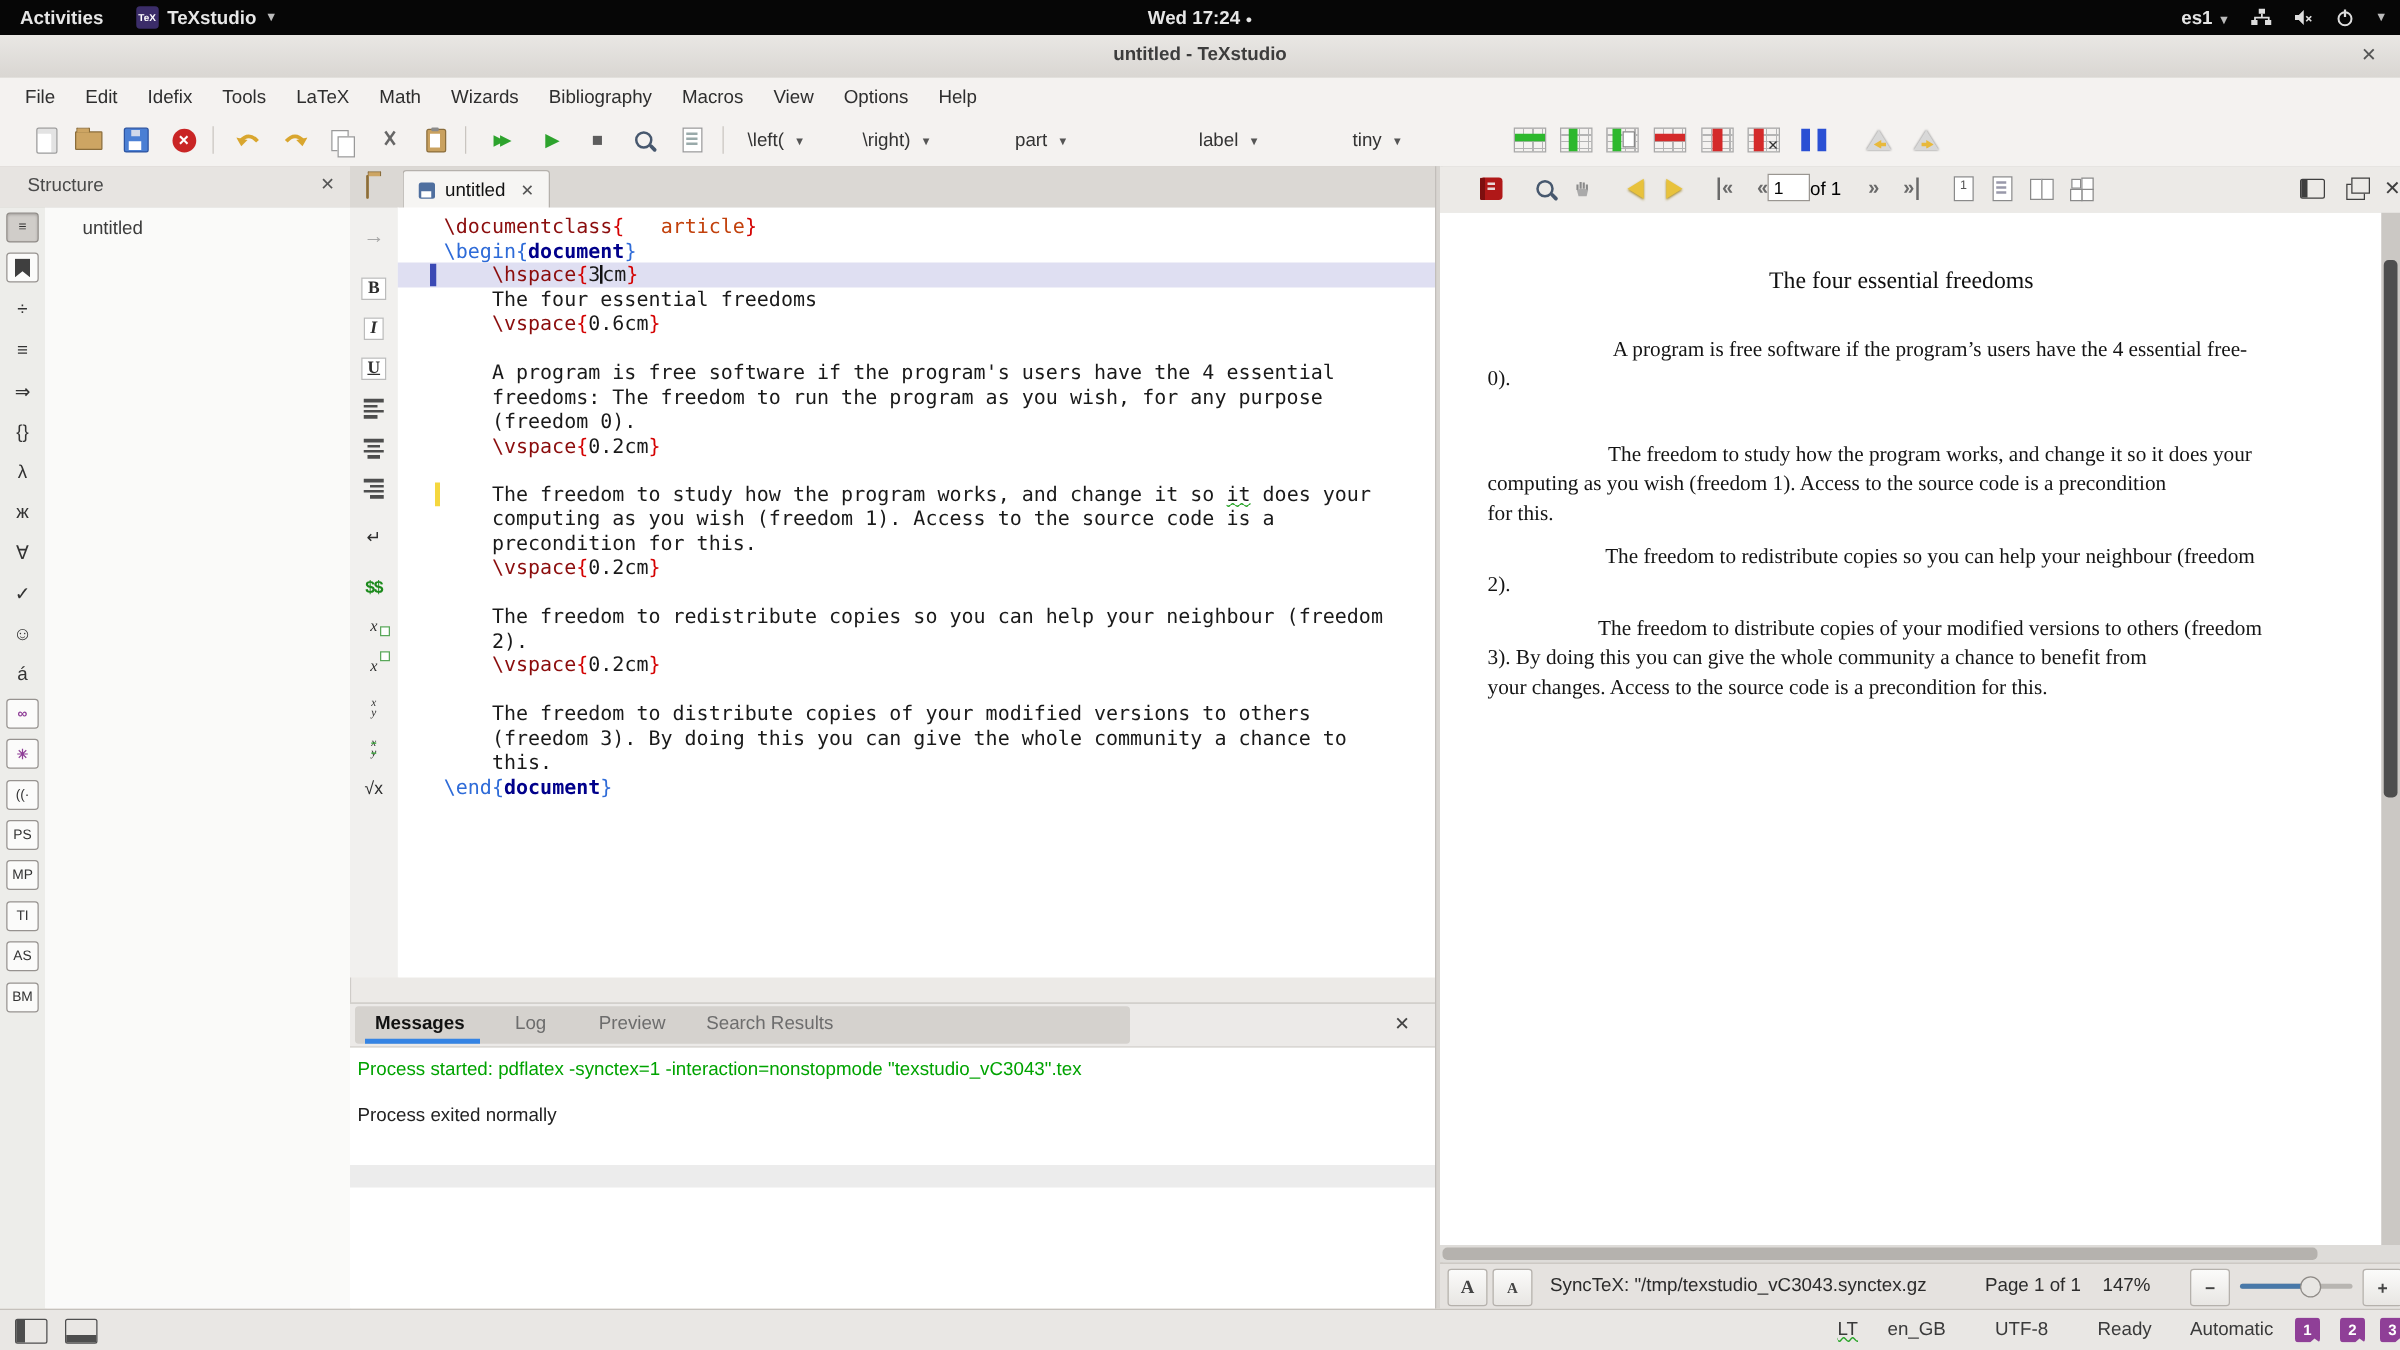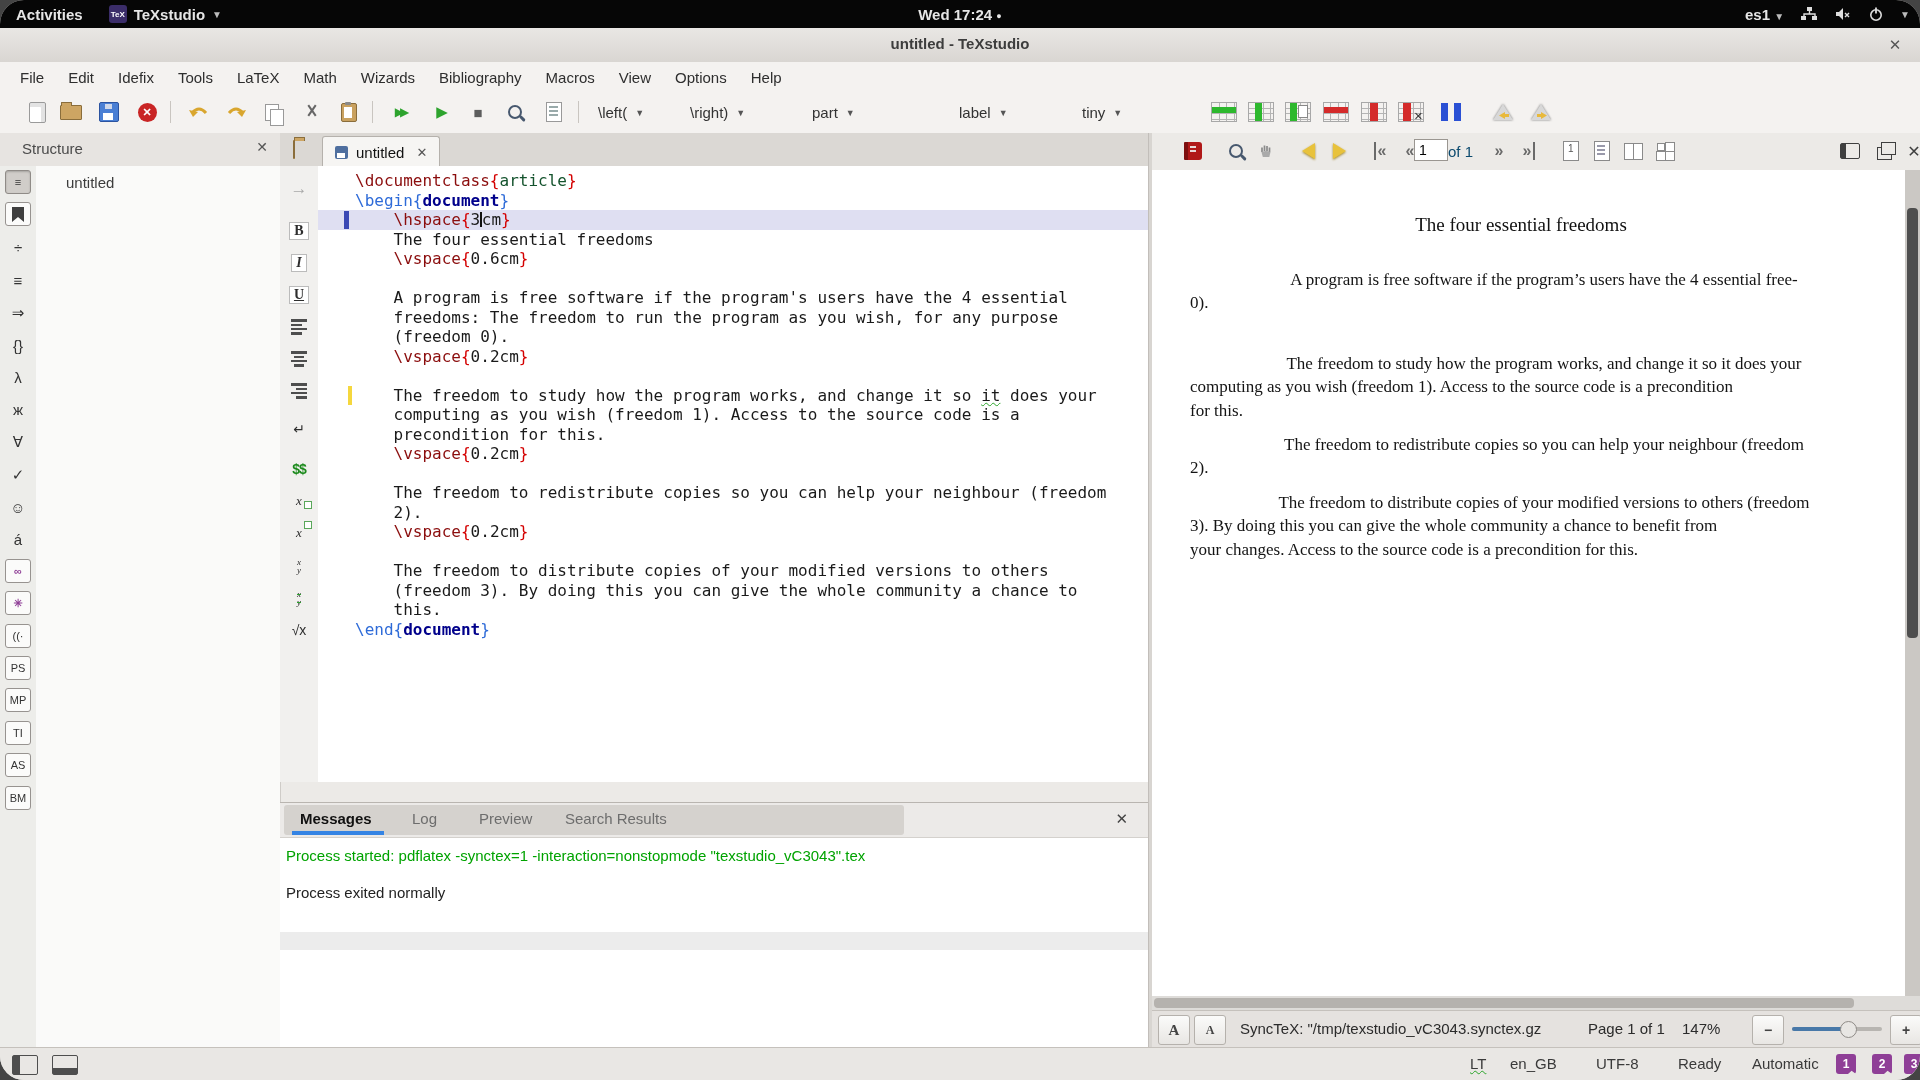--- a/index.html
+++ b/index.html
@@ -1,17 +1,17 @@
 <!DOCTYPE html>
 <html><head>
 <meta charset="utf-8">
 <style>
   html,body{margin:0;padding:0;background:#444;}
   #screen{position:relative;width:1920px;height:1080px;overflow:hidden;background:#eceae7;
-          font-family:"Liberation Sans",sans-serif;color:#222;border-radius:24px;}
+          font-family:"Liberation Sans",sans-serif;color:#222;}
   i,em{font-style:normal;}
   
   #topbar{position:absolute;left:0;top:0;width:1920px;height:28px;background:#060606;color:#e6e6e6;
           display:flex;align-items:center;font-size:15px;font-weight:bold;}
   .tb-left{display:flex;align-items:center;gap:26px;padding-left:16px;}
   .appmenu{display:flex;align-items:center;gap:7px;}
   .texlogo{width:18px;height:18px;background:#3b2d69;border-radius:3px;color:#fff;font-size:8px;
            display:flex;align-items:center;justify-content:center;font-weight:bold;}
   .caret{font-size:10px;color:#bbb;}
   #clock{position:absolute;left:0;right:0;text-align:center;pointer-events:none;}
@@ -126,21 +126,21 @@
   .fmt-script em{position:absolute;width:6px;height:6px;border:1.5px solid #5aa75a;background:#fff;}
   .fmt-frac{font-family:"Liberation Serif",serif;font-style:italic;font-size:9px;line-height:8px;text-align:center;}
   .fmt-frac.s{text-decoration:line-through;text-decoration-color:#2da32d;}
   #code-area{position:absolute;left:318px;top:166px;width:830px;height:616px;background:#ffffff;
              font-family:"DejaVu Sans Mono",monospace;font-size:16px;overflow:hidden;}
   #code-lines{position:absolute;left:0;top:5px;right:0;}
   .cl{height:19.5px;line-height:19.5px;white-space:pre;padding-left:37px;position:relative;color:#1a1a1a;}
   .cl.cur{background:#dfdff2;}
   .cl.cur::before{content:"";position:absolute;left:26px;top:1px;bottom:1px;width:5px;background:#3b49b4;}
   .ymark{position:absolute;left:30px;top:0;width:4px;height:100%;background:#f5d73e;}
-  .c-cmd{color:#8b0d0d;} .c-brace{color:#d40000;} .c-arg{color:#14532d;}
+  .c-cmd{color:#8b0d0d;} .c-brace{color:#d40000;} .c-arg{color:#c2410c;margin-left:29px;}
   .c-env{color:#2e6bd8;} .c-envn{color:#00008b;font-weight:bold;}
   .sq{text-decoration:underline;text-decoration-style:wavy;text-decoration-color:#2aa52a;text-decoration-thickness:1px;}
   .text-caret{display:inline-block;width:1.5px;height:15px;background:#101010;vertical-align:-2px;}
   #editor-status{position:absolute;left:280px;top:782px;width:868px;height:20px;background:#eeeceb;
                  border-top:1px solid #d8d5d1;font-size:14px;color:#333;}
   #editor-status span{position:absolute;top:2px;}
   
   #messages{position:absolute;left:280px;top:802px;width:868px;bottom:33px;background:#ffffff;
             border-top:1px solid #b9b5b0;}
   #msg-tabbar{position:absolute;left:0;top:0;right:0;height:34px;background:#eceae8;border-bottom:1px solid #d4d1cd;}
@@ -165,21 +165,21 @@
   .sh-book::after{content:"";position:absolute;left:2px;top:4px;width:6px;height:2px;background:#e8d8d8;box-shadow:0 4px 0 #e8d8d8;}
   .nav-gold-l{width:0;height:0;border-top:8px solid transparent;border-bottom:8px solid transparent;
               border-right:13px solid #e8c23c;filter:drop-shadow(0 1px 1px #a3882a);}
   .nav-gold-r{width:0;height:0;border-top:8px solid transparent;border-bottom:8px solid transparent;
               border-left:13px solid #e8c23c;filter:drop-shadow(0 1px 1px #a3882a);}
   .nav-chev{font-size:16px;color:#6a6a6a;font-weight:bold;}
   .nav-bar-l{border-left:2px solid #6a6a6a;padding-left:2px;}
   .nav-bar-r{border-right:2px solid #6a6a6a;padding-right:2px;}
   #pdf-page-input{position:absolute;left:262px;top:6px;width:24px;height:20px;border:1px solid #9a9691;
                   background:#fff;font-size:14px;text-align:left;padding:0 4px;font-family:"Liberation Sans",sans-serif;}
-  #pdf-page-count{position:absolute;left:296px;top:10px;font-size:15px;color:#0c4a6e;}
+  #pdf-page-count{position:absolute;left:296px;top:10px;font-size:15px;color:#000000;}
   .pv-page{width:14px;height:18px;border:1px solid #8a8a8a;background:#fff;position:relative;}
   .pv-page.one::after{content:"1";position:absolute;left:4px;top:1px;font-size:10px;color:#555;}
   .pv-page.lines::after{content:"";position:absolute;left:2px;top:3px;width:8px;height:1.5px;background:#99a;
            box-shadow:0 4px 0 #99a,0 8px 0 #99a;}
   .pv-two{width:18px;height:16px;position:relative;}
   .pv-two::before,.pv-two::after{content:"";position:absolute;width:8px;height:15px;border:1px solid #8a8a8a;background:#fff;}
   .pv-two::after{left:9px;}
   .pv-grid{width:16px;height:16px;position:relative;}
   .pv-grid::before{content:"";position:absolute;left:0;top:0;width:6px;height:6px;background:#fff;border:1px solid #8a8a8a;
         box-shadow:9px 0 0 #fff,9px 0 0 1px #8a8a8a,0 9px 0 #fff,0 9px 0 1px #8a8a8a,9px 9px 0 #fff,9px 9px 0 1px #8a8a8a;}

